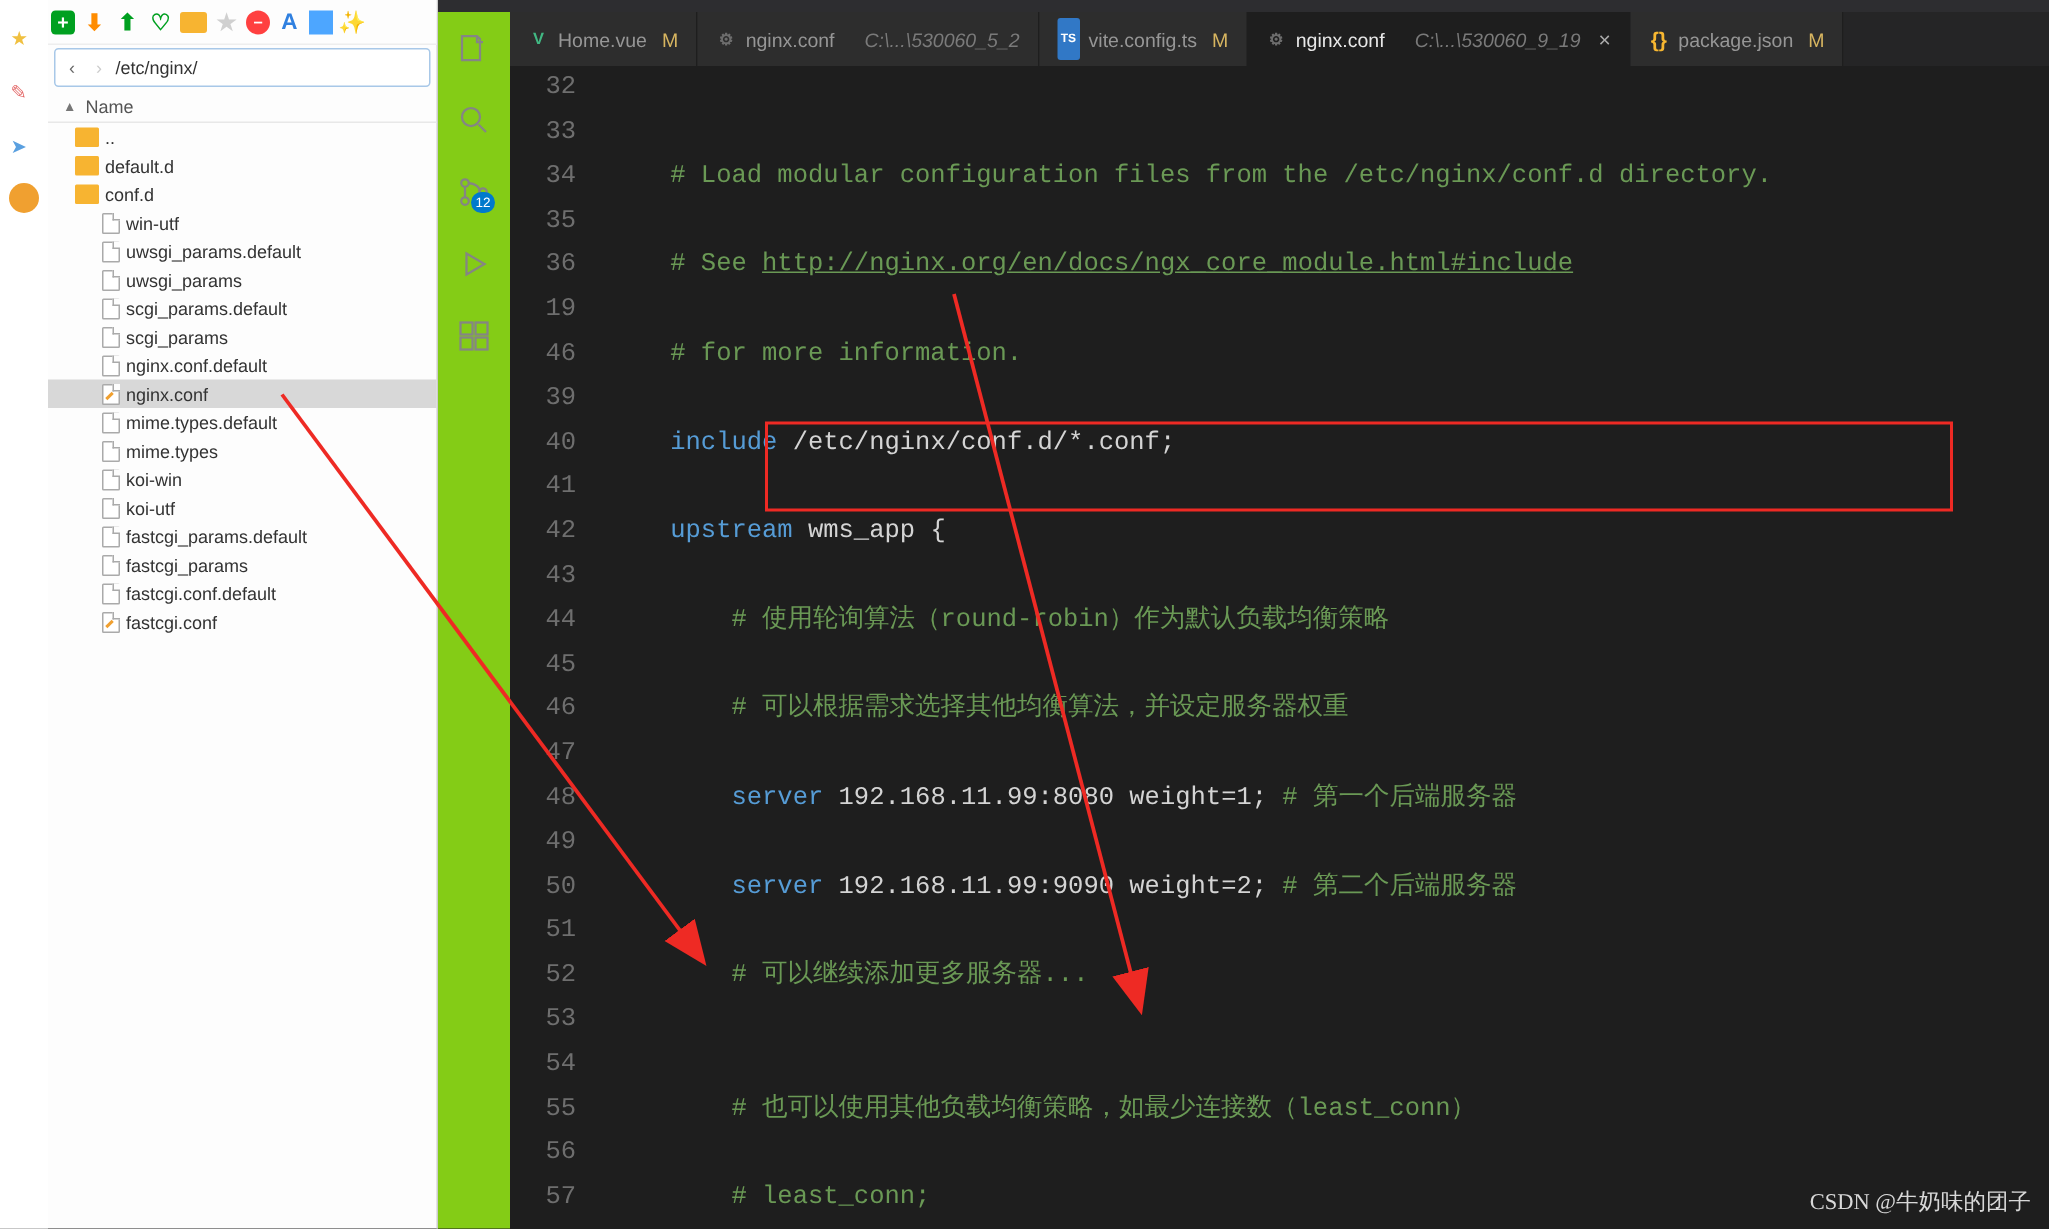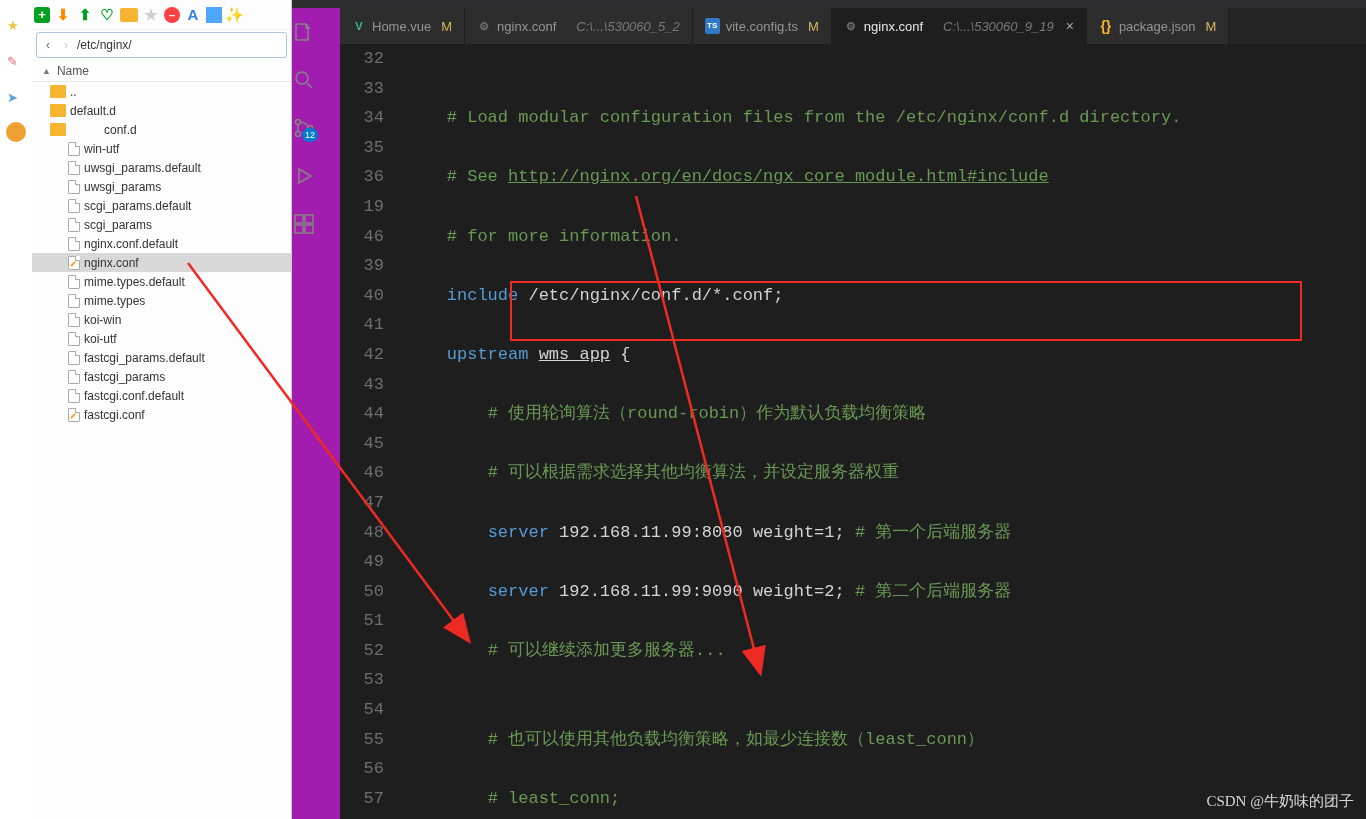--- a/index.html
+++ b/index.html
@@ -40,45 +40,45 @@
 .tree-icon { width: 16px; height: 13px; margin-right: 4px; flex-shrink: 0; }
 .folder-y { background: #f7b431; border-radius: 1px; }
 .file-plain { border: 1px solid #aaa; background: #fff; border-radius: 1px; width: 12px; height: 14px; position: relative; }
 .file-plain::after { content: ""; position: absolute; top: -1px; right: -1px; width: 4px; height: 4px; background: #fdfdfd; border-left: 1px solid #aaa; border-bottom: 1px solid #aaa; }
 .file-edit::before { content: ""; position: absolute; left: 1px; top: 6px; width: 6px; height: 2px; background: #f0a030; transform: rotate(-45deg); }
 
 
 .vscode { position: absolute; left: 292px; top: 0; right: 0; bottom: 0; background: #1e1e1e; color: #ccc; }
 .menu-bar { height: 8px; background: #2d2d30; color: #bbb; font-size: 12px; display: flex; align-items: center; padding-left: 50px; gap: 18px; overflow: hidden; }
 
-.activity-bar { position: absolute; left: 0; top: 8px; width: 48px; bottom: 0; background: #a21caf; display: flex; flex-direction: column; align-items: flex-start; padding-top: 12px; gap: 24px; }
+.activity-bar { position: absolute; left: 0; top: 8px; width: 48px; bottom: 0; background: #84cc16; display: flex; flex-direction: column; align-items: center; padding-top: 12px; gap: 24px; }
 .ab-icon { width: 24px; height: 24px; color: #858585; display: flex; align-items: center; justify-content: center; position: relative; }
 .ab-icon svg { width: 24px; height: 24px; stroke: currentColor; fill: none; stroke-width: 1.5; }
 .ab-badge { position: absolute; bottom: -2px; right: -2px; background: #007acc; color: #fff; border-radius: 8px; font-size: 9px; min-width: 14px; height: 14px; line-height: 14px; text-align: center; padding: 0 3px; }
 
 .tab-bar { position: absolute; left: 48px; top: 8px; right: 0; height: 36px; background: #252526; display: flex; align-items: stretch; font-size: 13px; }
 .tab { display: flex; align-items: center; padding: 0 12px; gap: 6px; color: #969696; border-right: 1px solid #1e1e1e; cursor: pointer; background: #2d2d2d; }
 .tab.active { background: #1e1e1e; color: #e8e8e8; }
 .tab-icon { width: 14px; height: 14px; display: inline-flex; align-items: center; justify-content: center; font-size: 11px; font-weight: bold; }
 .tab-vue { color: #41b883; }
 .tab-gear { color: #6d6d6d; }
-.tab-ts { color: #3178c6; background: #3178c6; color: #fff; border-radius: 2px; font-size: 8px; width: 15px; height: 16px; line-height: 12px; }
+.tab-ts { color: #3178c6; background: #3178c6; color: #fff; border-radius: 2px; font-size: 8px; width: 15px; height: 28px; line-height: 12px; }
 .tab-json { color: #f7b731; font-size: 14px; }
 .tab-path { color: #7a7a7a; font-size: 13px; margin-left: 14px; font-style: italic; }
 .tab-mod { color: #d7b560; margin-left: 4px; }
 .tab-close { color: #aaa; margin-left: 6px; font-size: 14px; }
 
 .editor { position: absolute; left: 48px; top: 44px; right: 0; bottom: 0; display: flex; font-family: Consolas, "Courier New", monospace; font-size: 17px; line-height: 29.6px; }
 .gutter { width: 66px; text-align: right; color: #6e6e6e; padding-right: 22px; user-select: none; background: #1e1e1e; }
 .code { flex: 1; color: #d4d4d4; white-space: pre; position: relative; overflow: hidden; }
 
 .c-comment { color: #6a9955; }
 .c-link { color: #6a9955; text-decoration: underline; }
 .c-keyword { color: #569cd6; }
-.c-under { text-decoration: underline; }
+.c-under { }
 
 .red-box { position: absolute; border: 2px solid #ee2a24; pointer-events: none; }
 .watermark { position: absolute; right: 12px; bottom: 8px; color: #d8d8d8; font-size: 15px; font-family: "Microsoft YaHei"; }
 
 svg.arrows { position: absolute; left: 0; top: 0; pointer-events: none; }
 </style>
 </head>
 <body>
 
 <div class="left-panel">
@@ -111,21 +111,21 @@
   </div>
   <div class="file-tree" id="file-tree">
       <div class="tree-row" style="padding-left: 18px;">
         <div class="tree-icon folder-y"></div>
         <span>..</span>
       </div>
       <div class="tree-row indent" style="padding-left: 18px;">
         <div class="tree-icon folder-y"></div>
         <span>default.d</span>
       </div>
-      <div class="tree-row indent" style="padding-left: 18px; gap: 34px;">
+      <div class="tree-row indent" style="padding-left: 18px;">
         <div class="tree-icon folder-y"></div>
         <span>conf.d</span>
       </div>
       <div class="tree-row indent">
         <div class="tree-icon file-plain"></div>
         <span>win-utf</span>
       </div>
       <div class="tree-row indent">
         <div class="tree-icon file-plain"></div>
         <span>uwsgi_params.default</span>

